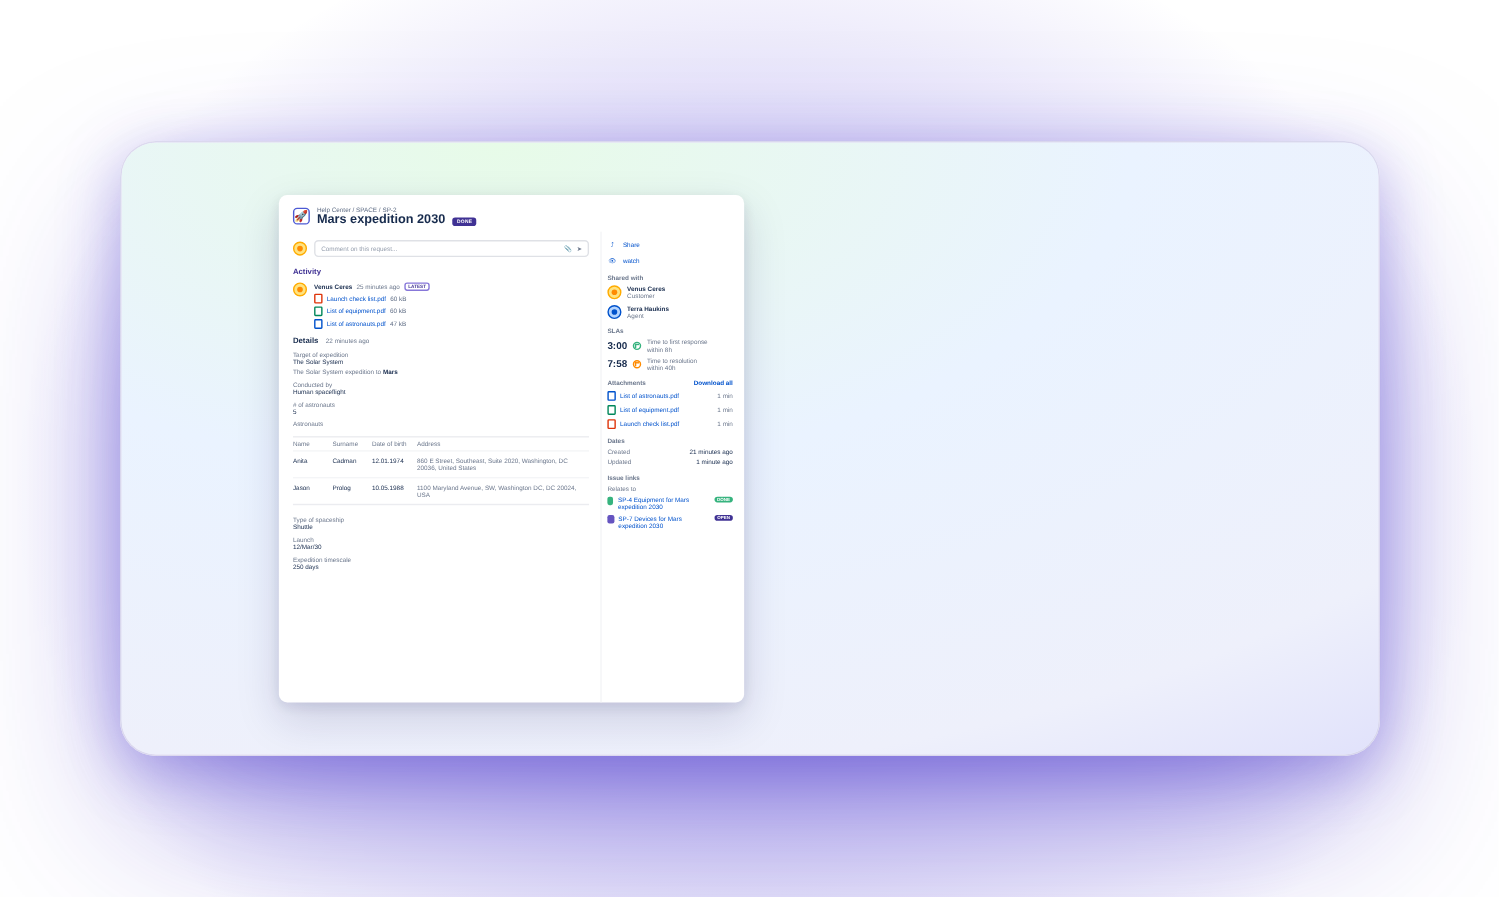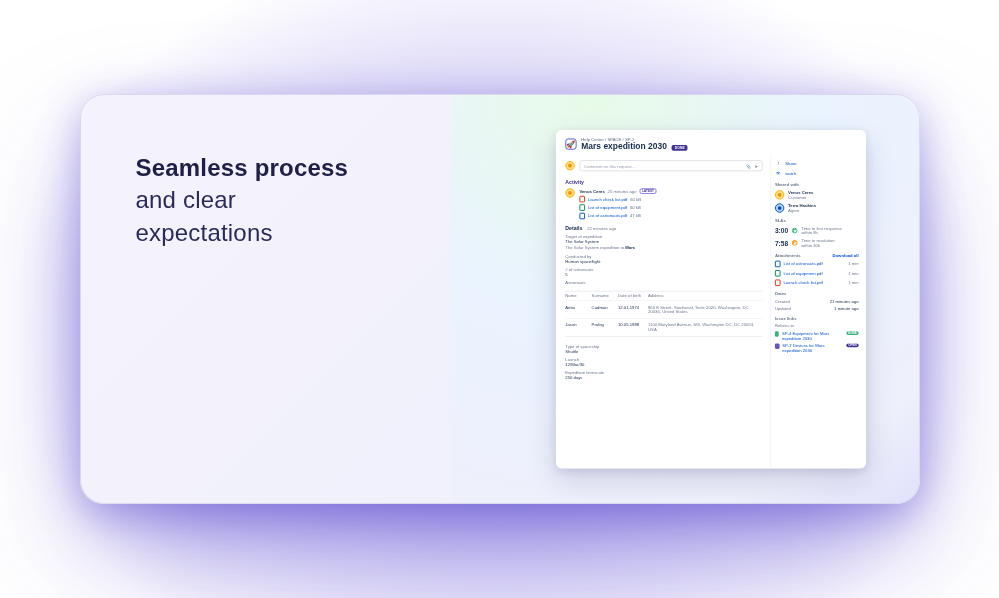--- a/index.html
+++ b/index.html
@@ -165,27 +165,20 @@
   .sq.purple { background:#6554c0; }
   .done-pill { background:#36b37e; color:#fff; padding:0 2px; border-radius:2px; font-size:3.2px; font-weight:600; }
   .open-pill { background:#403294; color:#fff; padding:0 2px; border-radius:2px; font-size:3.2px; font-weight:600; }
 </style>
 </head>
 <body>
 
 <div class="glow-wrap">
   <div class="card">
 
-    <div class="hero">
-      <h1>
-        <span class="strong">Seamless process</span><br>
-        <span>and clear</span><br>
-        <span>expectations</span>
-      </h1>
-    </div>
 
     <div class="screenshot-zone">
       <div class="mini">
 
         <div class="ticket-head">
           <span class="rocket-badge">🚀</span>
           <div>
             <div class="breadcrumb">Help Center / SPACE / SP-2</div>
             <div>
               <span class="ticket-title">Mars expedition 2030</span>

